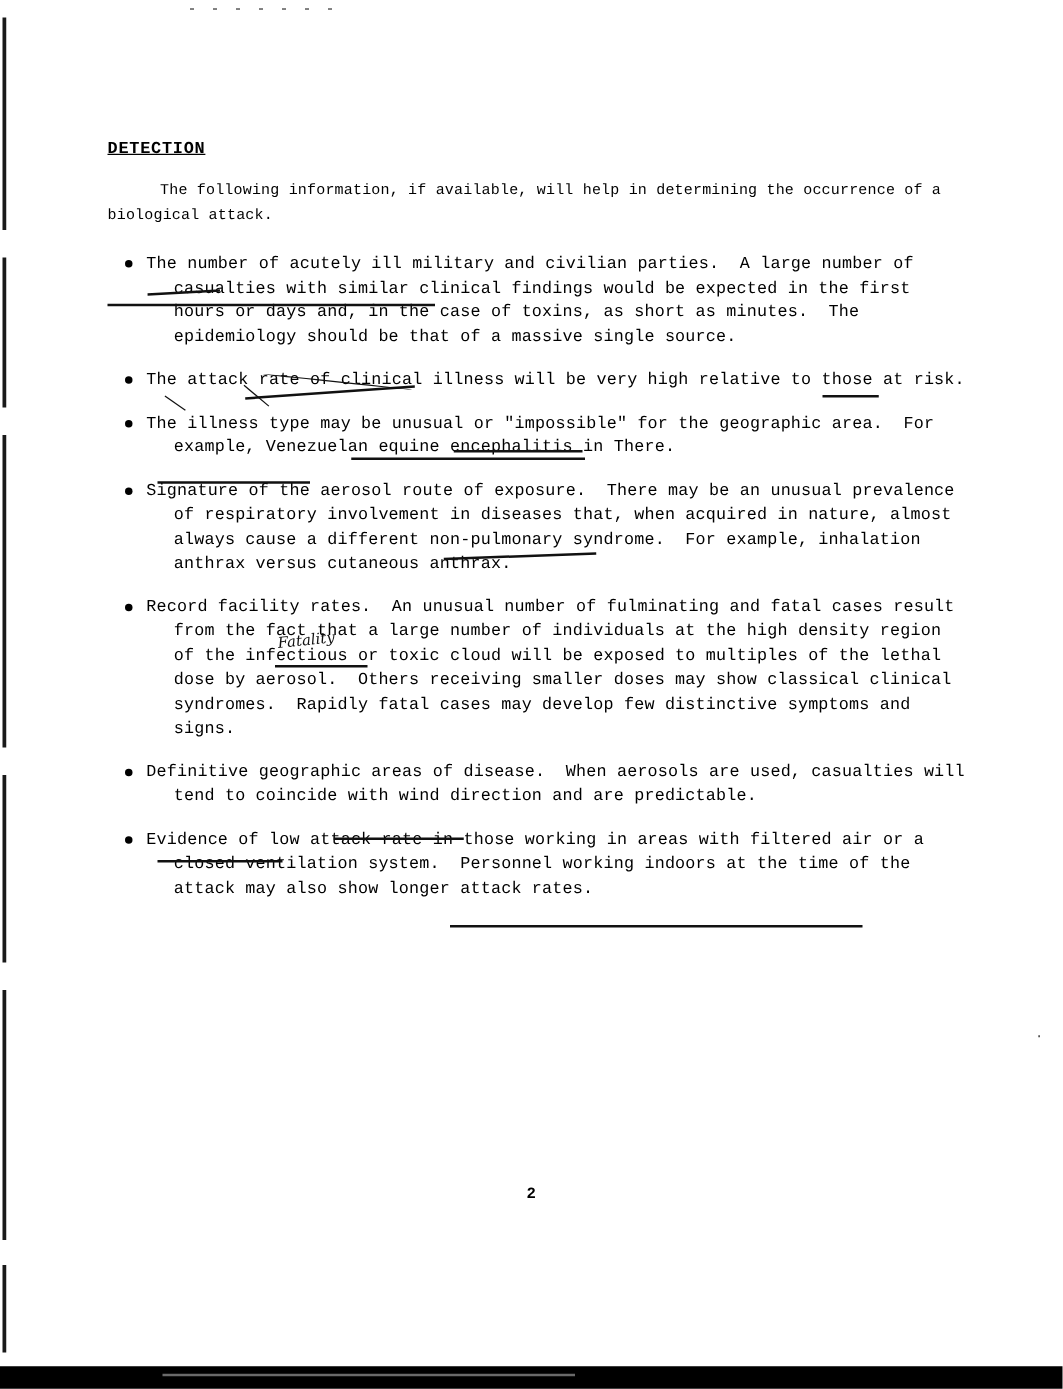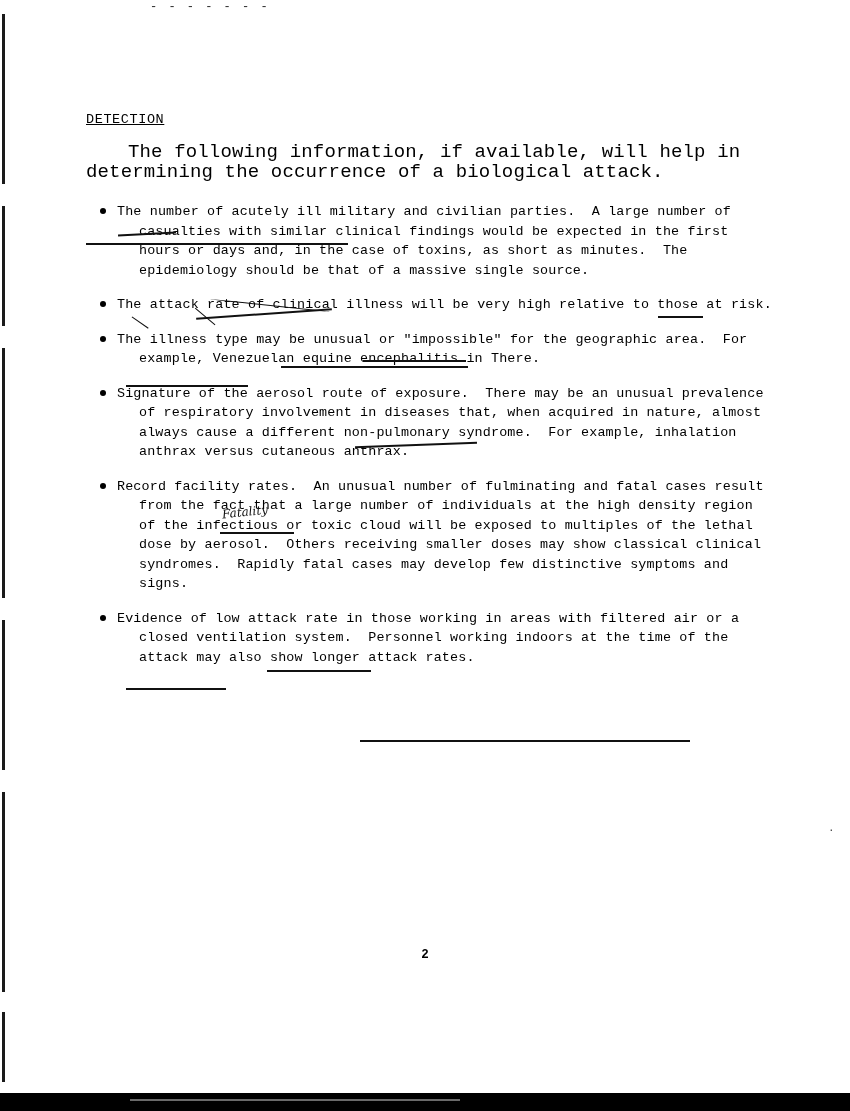--- a/index.html
+++ b/index.html
@@ -65,28 +65,28 @@
 
   .content {
     position: absolute;
     left: 86px;
     top: 112px;
     width: 690px;
   }
 
   .section-title {
     font-size: 13.5px;
-    font-weight: normal;
+    font-weight: bold;
     letter-spacing: 0.6px;
     text-decoration: underline;
     margin: 0 0 16px 0;
   }
 
   p.para {
-    font-size: 19px;
+    font-size: 12px;
     line-height: 19.5px;
     margin: 16px 0 15px 0;
     letter-spacing: 0.15px;
     white-space: pre-wrap;
   }
   p.intro {
     text-indent: 42px;
     margin-bottom: 20px;
   }
   .bullet-item {
@@ -187,20 +187,24 @@
     <div class="bullet-item">
       <span class="dot"></span>
       <p>Signature of the aerosol route of exposure.  There may be an unusual prevalence of respiratory involvement in diseases that, when acquired in nature, almost always cause a different non-pulmonary syndrome.  For example, inhalation anthrax versus cutaneous anthrax.</p>
     </div>
 
     <div class="bullet-item">
       <span class="dot"></span>
       <p>Record facility rates.  An unusual number of fulminating and fatal cases result from the fact that a large number of individuals at the high density region of the infectious or toxic cloud will be exposed to multiples of the lethal dose by aerosol.  Others receiving smaller doses may show classical clinical syndromes.  Rapidly fatal cases may develop few distinctive symptoms and signs.</p>
     </div>
 
+    <div class="bullet-item">
+      <span class="dot"></span>
+      <p>Definitive geographic areas of disease.  When aerosols are used, casualties will tend to coincide with wind direction and are predictable.</p>
+    </div>
 
 
 
     <div class="bullet-item">
       <span class="dot"></span>
       <p>Evidence of low attack rate in those working in areas with filtered air or a closed ventilation system.  Personnel working indoors at the time of the attack may also show longer attack rates.</p>
     </div>
 
   </div>
 

